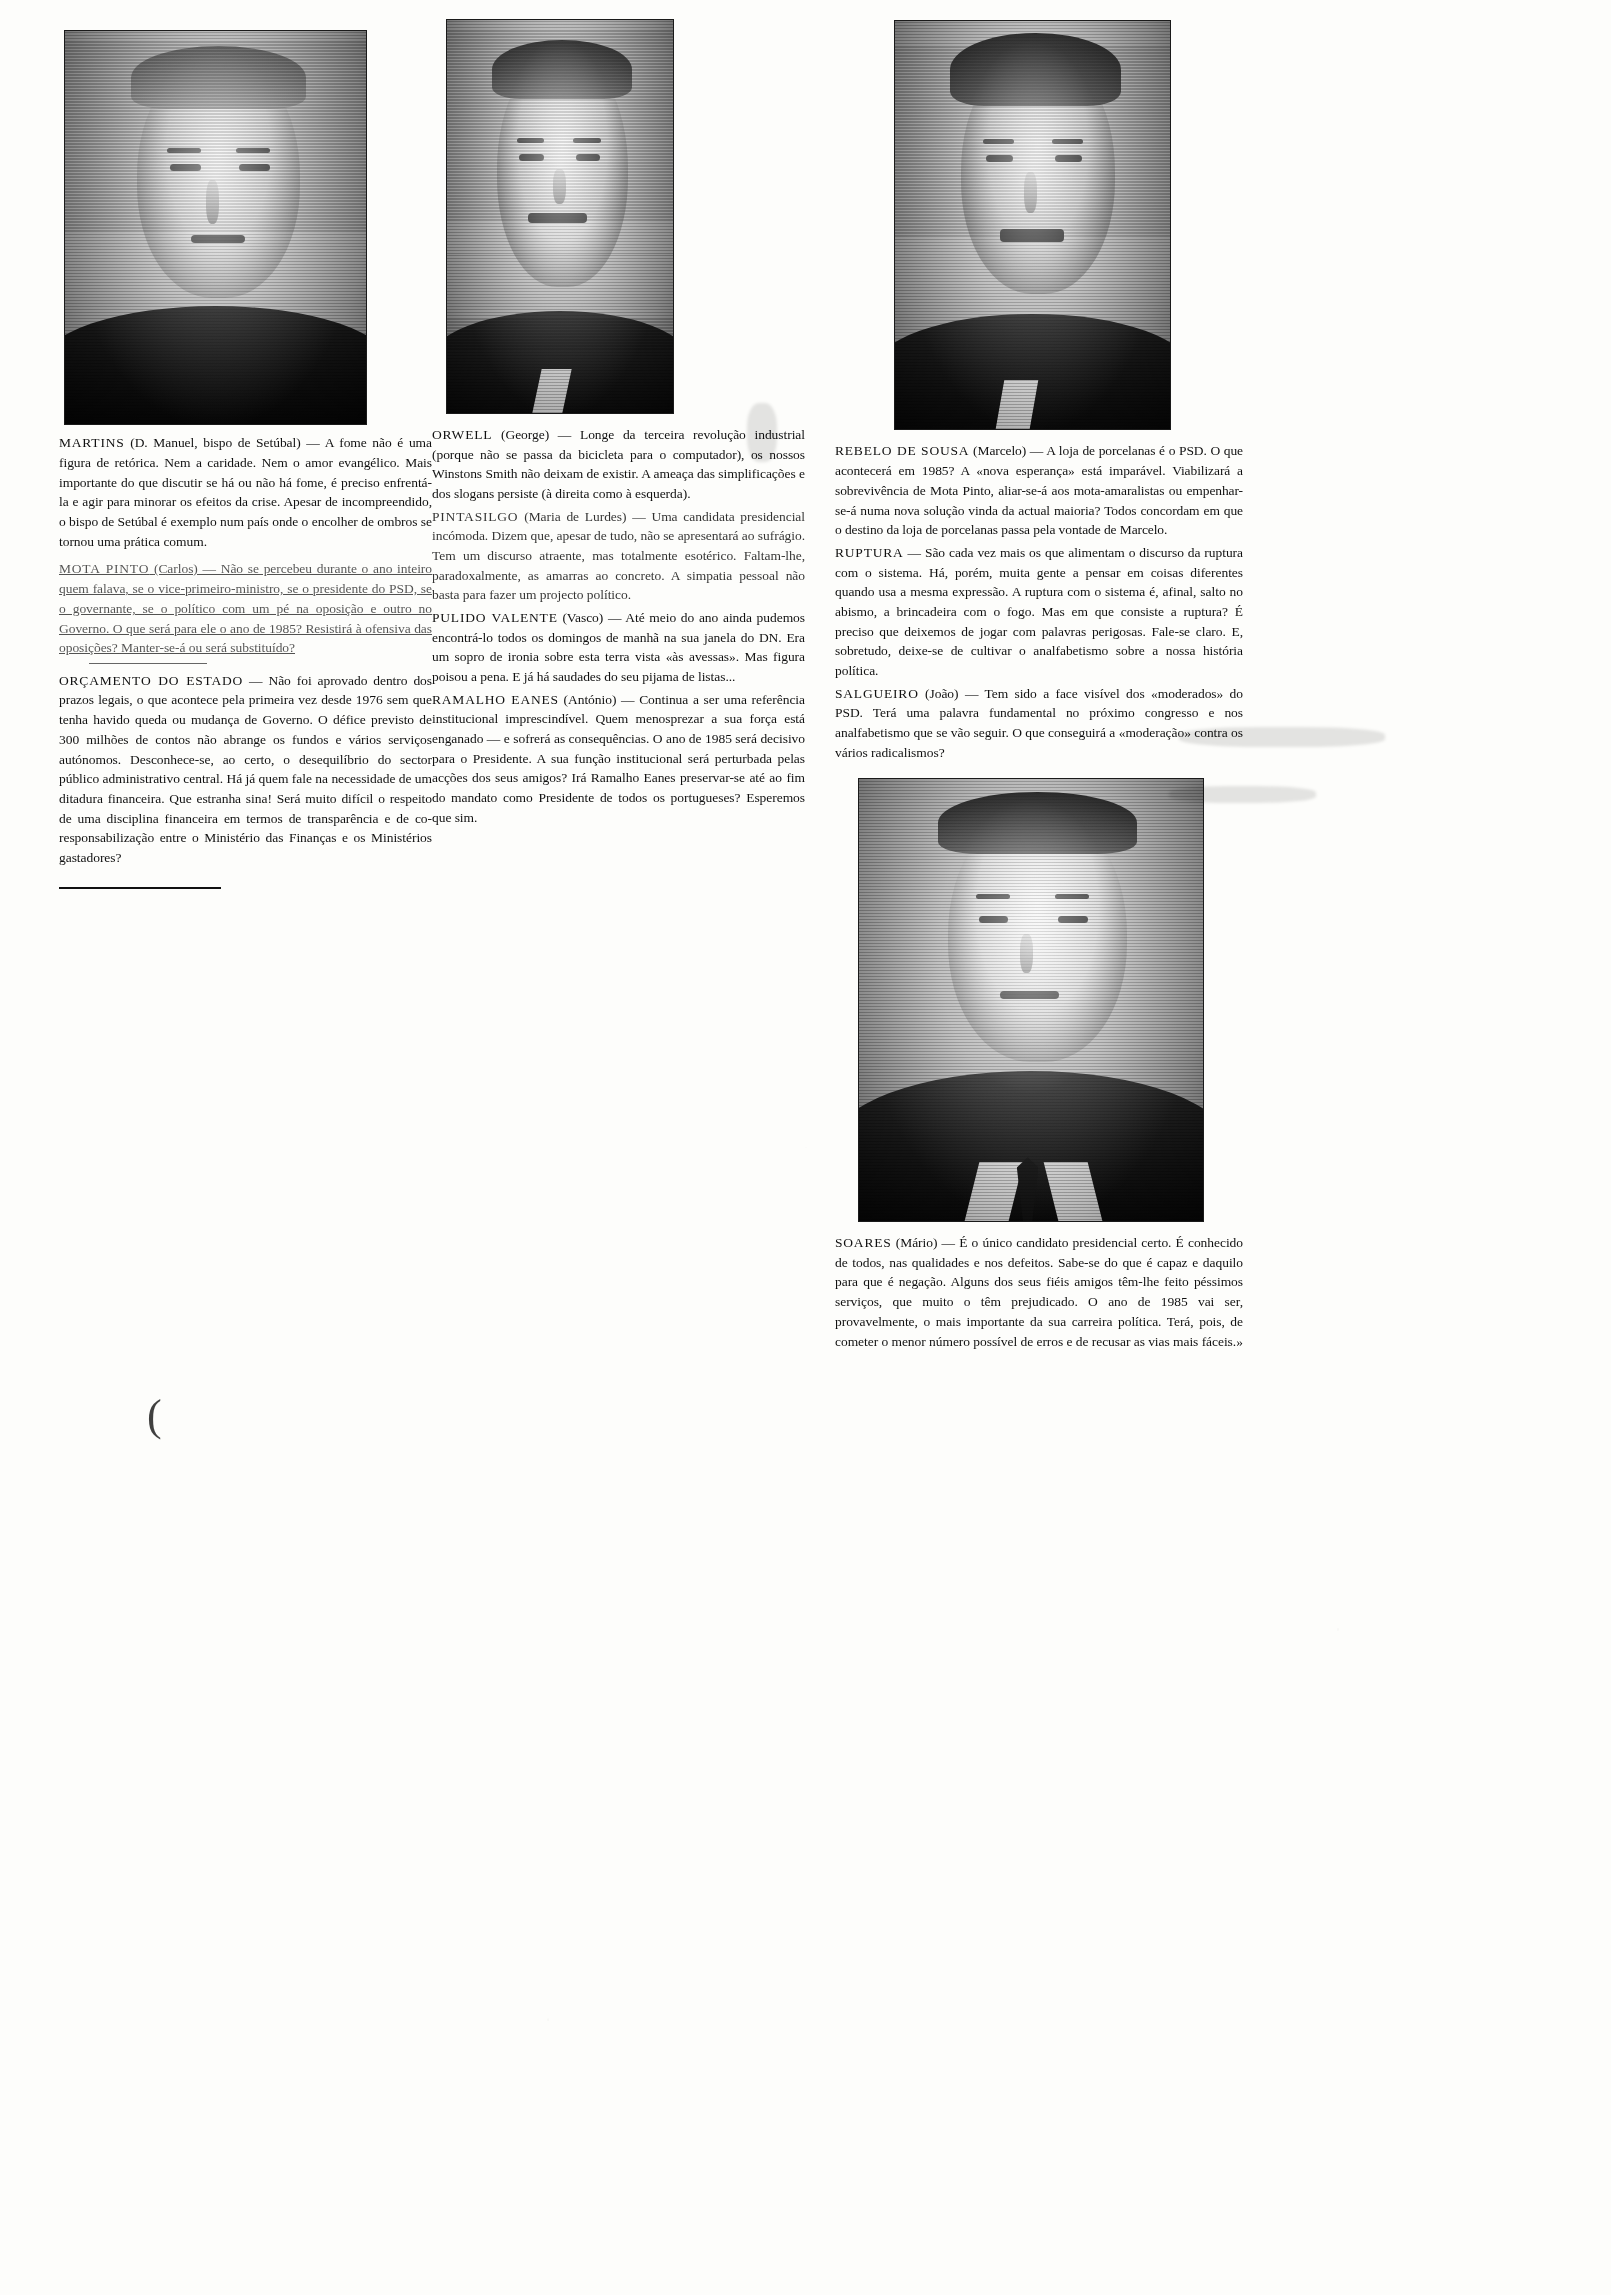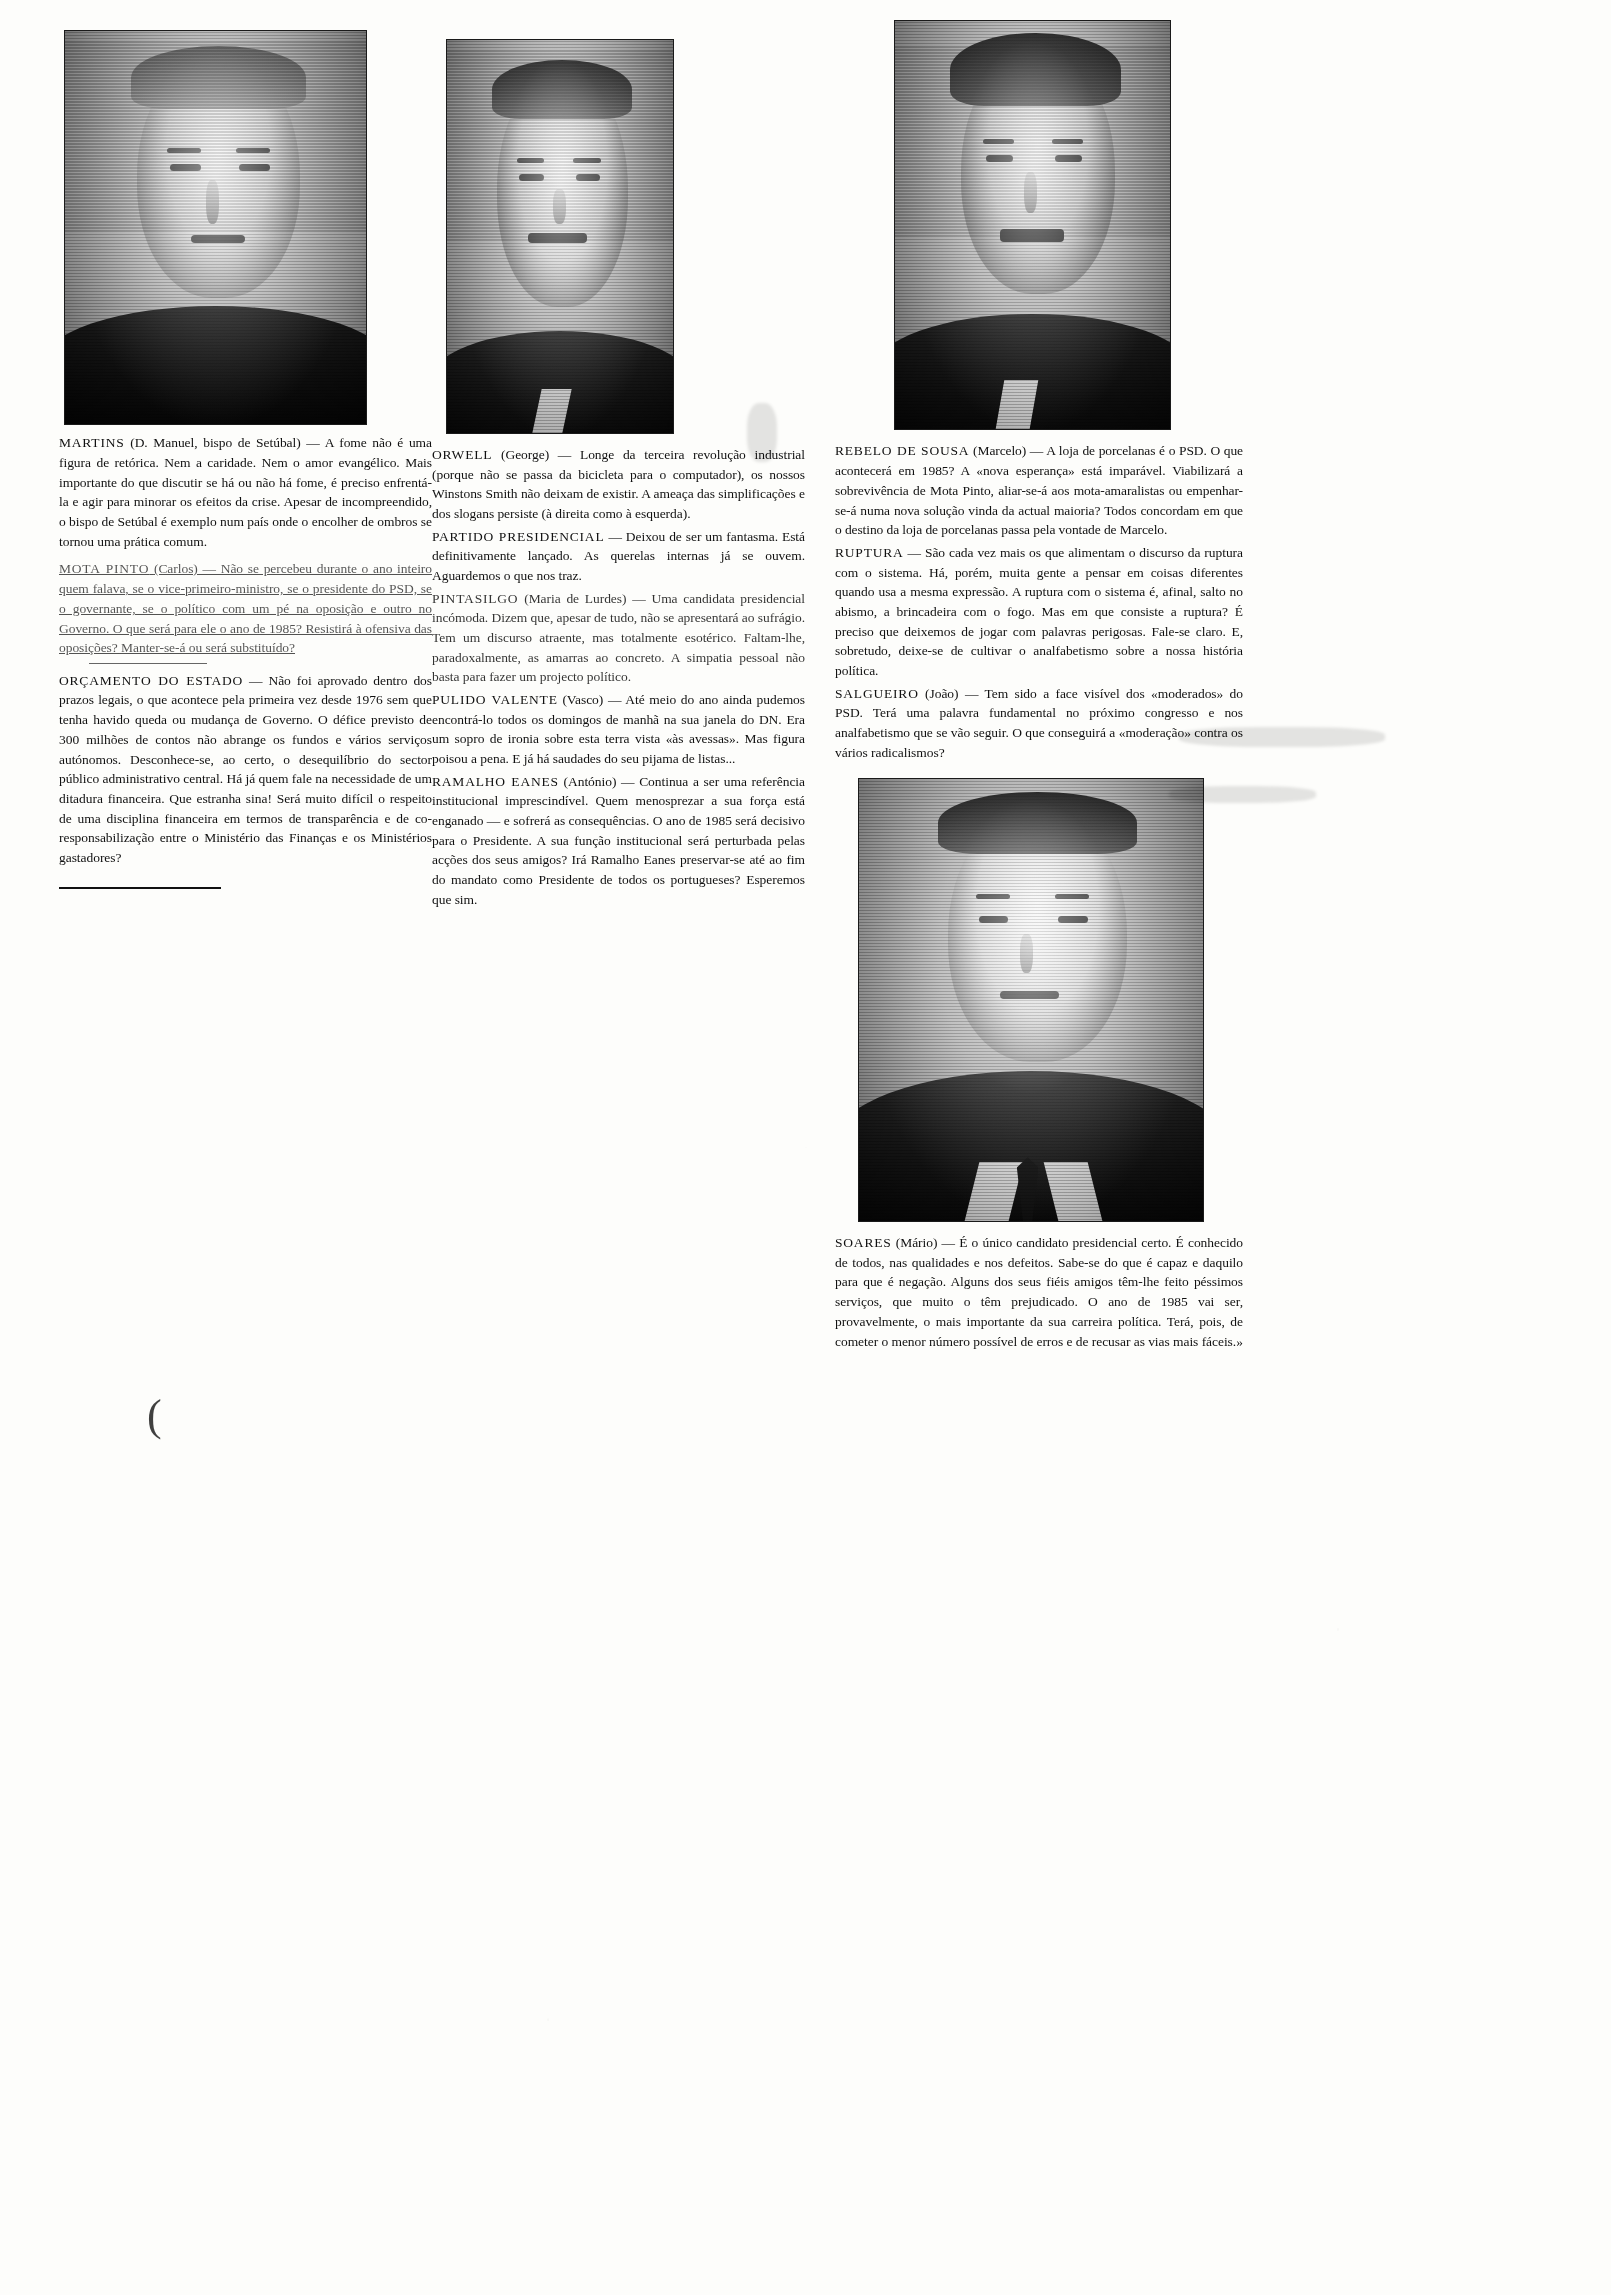--- a/index.html
+++ b/index.html
@@ -204,21 +204,21 @@
 
     <div class="hr-short"></div>
 
     <div class="entry" style="margin-top:4.9px;">
       <p class="tx noindent"><span class="lead">ORÇAMENTO DO ESTADO</span> <span>— Não foi aprovado dentro dos prazos legais, o que acontece pela primeira vez desde 1976 sem que tenha havido queda ou mudança de Governo. O défice previsto de 300 milhões de contos não abrange os fundos e vários serviços autónomos. Desconhece-se, ao certo, o desequilíbrio do sector público administrativo central. Há já quem fale na necessidade de um ditadura financeira. Que estranha sina! Será muito difícil o respeito de uma disciplina financeira em termos de transparência e de co-responsabilização entre o Ministério das Finanças e os Ministérios gastadores?</span></p>
     </div>
 
     <div class="rule" style="margin-top:19.7px;"></div>
   </div>
 
-  <div class="col col-2" style="left:432px; top:39px;">
+  <div class="col col-2" style="left:432px; top:19px;">
 
     <div class="photo" style="width:226px;height:393px;margin-left:13.8px;">
       <div class="face">
         <div class="head" style="left:22%; top:8%; width:58%; height:60%; background:radial-gradient(ellipse at 50% 40%, #f3f3f3 0%, #cfcfcf 48%, #7d7d7d 80%, #3a3a3a 100%);"></div>
         <div class="hair" style="left:20%; top:5%; width:62%; height:15%; background:linear-gradient(180deg,#1f1f1f,#6c6c6c);"></div>
         <div class="brow" style="left:31%; top:30%; width:27.5px;"></div>
         <div class="brow" style="left:56%; top:30%; width:27.5px;"></div>
         <div class="eye" style="left:32%; top:34%; width:24.6px;"></div>
         <div class="eye" style="left:57%; top:34%; width:24.6px;"></div>
         <div class="nose" style="left:47%; top:38%; height:35px;"></div>
@@ -229,23 +229,20 @@
       <div class="grain"></div>
       <div class="vig"></div>
     </div>
 
     <div style="height:10.8px;"></div>
 
     <div class="entry">
       <p class="tx noindent"><span class="lead">ORWELL</span> <span>(George) — Longe da terceira revolução industrial (porque não se passa da bicicleta para o computador), os nossos Winstons Smith não deixam de existir. A ameaça das simplificações e dos slogans persiste (à direita como à esquerda).</span></p>
     </div>
 
-    <div class="entry">
-      <p class="tx noindent"><span class="lead">PARTIDO PRESIDENCIAL</span> <span>— Deixou de ser um fantasma. Está definitivamente lançado. As querelas internas já se ouvem. Aguardemos o que nos traz.</span></p>
-    </div>
 
     <div class="entry">
       <p class="tx noindent" style="opacity:0.86;"><span class="lead">PINTASILGO</span> <span>(Maria de Lurdes) — Uma candidata presidencial incómoda. Dizem que, apesar de tudo, não se apresentará ao sufrágio. Tem um discurso atraente, mas totalmente esotérico. Faltam-lhe, paradoxalmente, as amarras ao concreto. A simpatia pessoal não basta para fazer um projecto político.</span></p>
     </div>
 
     <div class="entry">
       <p class="tx noindent"><span class="lead">PULIDO VALENTE</span> <span>(Vasco) — Até meio do ano ainda pudemos encontrá-lo todos os domingos de manhã na sua janela do DN. Era um sopro de ironia sobre esta terra vista «às avessas». Mas figura poisou a pena. E já há saudades do seu pijama de listas...</span></p>
     </div>
 
     <div class="entry">

